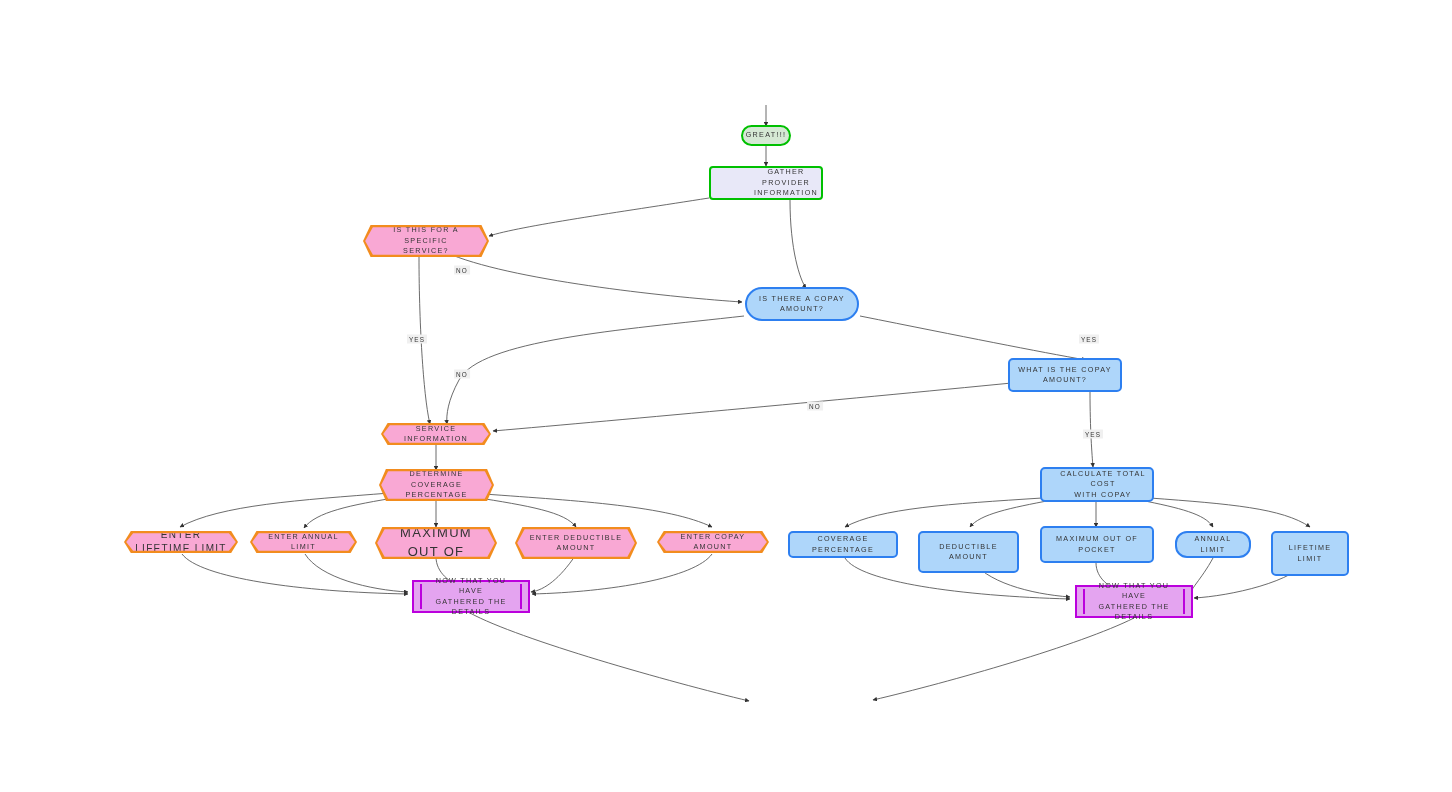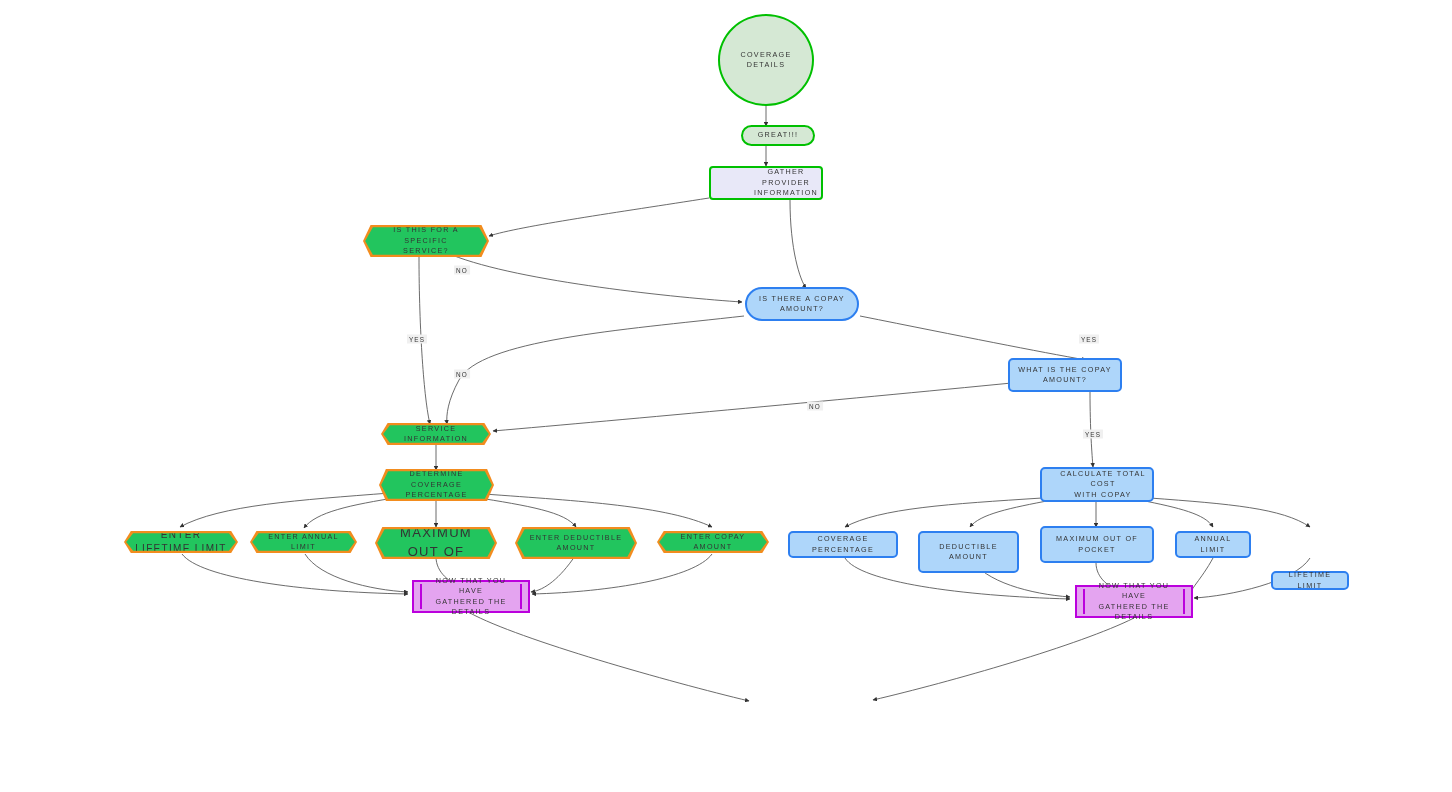--- a/index.html
+++ b/index.html
@@ -83,21 +83,21 @@
   }
   .hex-outer {
     position: absolute;
     inset: 0;
     background: #f28c1e;
     clip-path: polygon(6% 0%, 94% 0%, 100% 50%, 94% 100%, 6% 100%, 0% 50%);
   }
   .hex-inner {
     position: absolute;
     inset: 2.2px;
-    background: #22c55e;
+    background: #f9a8d4;
     clip-path: polygon(6.3% 0%, 93.7% 0%, 100% 50%, 93.7% 100%, 6.3% 100%, 0% 50%);
     display: flex;
     align-items: center;
     justify-content: center;
     text-align: center;
   }
   
   .shape-subroutine {
     background: #e4a4f0;
     border: 2.4px solid #bb00dd;
@@ -220,25 +220,22 @@
       <path d="M 1213,558 C 1200,582 1185,594 1192,596"></path>
       <path d="M 1310,558 C 1295,582 1230,596 1194,598"></path>
 
       <path d="M 470,613 C 520,640 670,682 749,701"></path>
       <path d="M 1134,618 C 1080,645 950,682 873,700"></path>
     </g>
   </svg>
 
   <div id="node-layer">
 
-    <div class="node shape-circle" style="left:718px; top:14px; width:96px; height:92px;">
-      <span class="lbl">Coverage Details</span>
-    </div>
-
-    <div class="node shape-stadium" style="left:741px; top:125px; width:74px; height:21px;">
+
+    <div class="node shape-stadium" style="left:741px; top:125px; width:50px; height:21px;">
       <span class="lbl">Great!!!</span>
     </div>
 
     <div class="node shape-rect-green" style="left:709px; top:166px; width:114px; height:34px;">
       <span class="lbl">Gather Provider
 Information</span>
     </div>
 
     <div class="hex-wrap" style="left:363px; top:225px; width:126px; height:32px;">
       <div class="hex-outer"></div>
@@ -321,25 +318,25 @@
 
     <div class="node shape-rect-blue" style="left:918px; top:531px; width:101px; height:42px;">
       <span class="lbl">Deductible Amount</span>
     </div>
 
     <div class="node shape-rect-blue" style="left:1040px; top:526px; width:114px; height:37px;">
       <span class="lbl">Maximum Out of
 Pocket</span>
     </div>
 
-    <div class="node shape-rect-blue" style="left:1175px; top:531px; width:76px; height:27px;">
+    <div class="node shape-rect-blue" style="left:1175px; top:531px; width:76px; height:27px;border-radius:12px;">
       <span class="lbl">Annual Limit</span>
     </div>
 
-    <div class="node shape-rect-blue" style="left:1271px; top:531px; width:78px; height:19px;margin-top:40px;">
+    <div class="node shape-rect-blue" style="left:1271px; top:531px; width:78px; height:45px;">
       <span class="lbl">Lifetime Limit</span>
     </div>
 
     <div class="node shape-subroutine" style="left:412px; top:580px; width:118px; height:33px;">
       <div class="sub-inner">
         <span class="lbl">Now that you have
 gathered the details</span>
       </div>
     </div>
 

